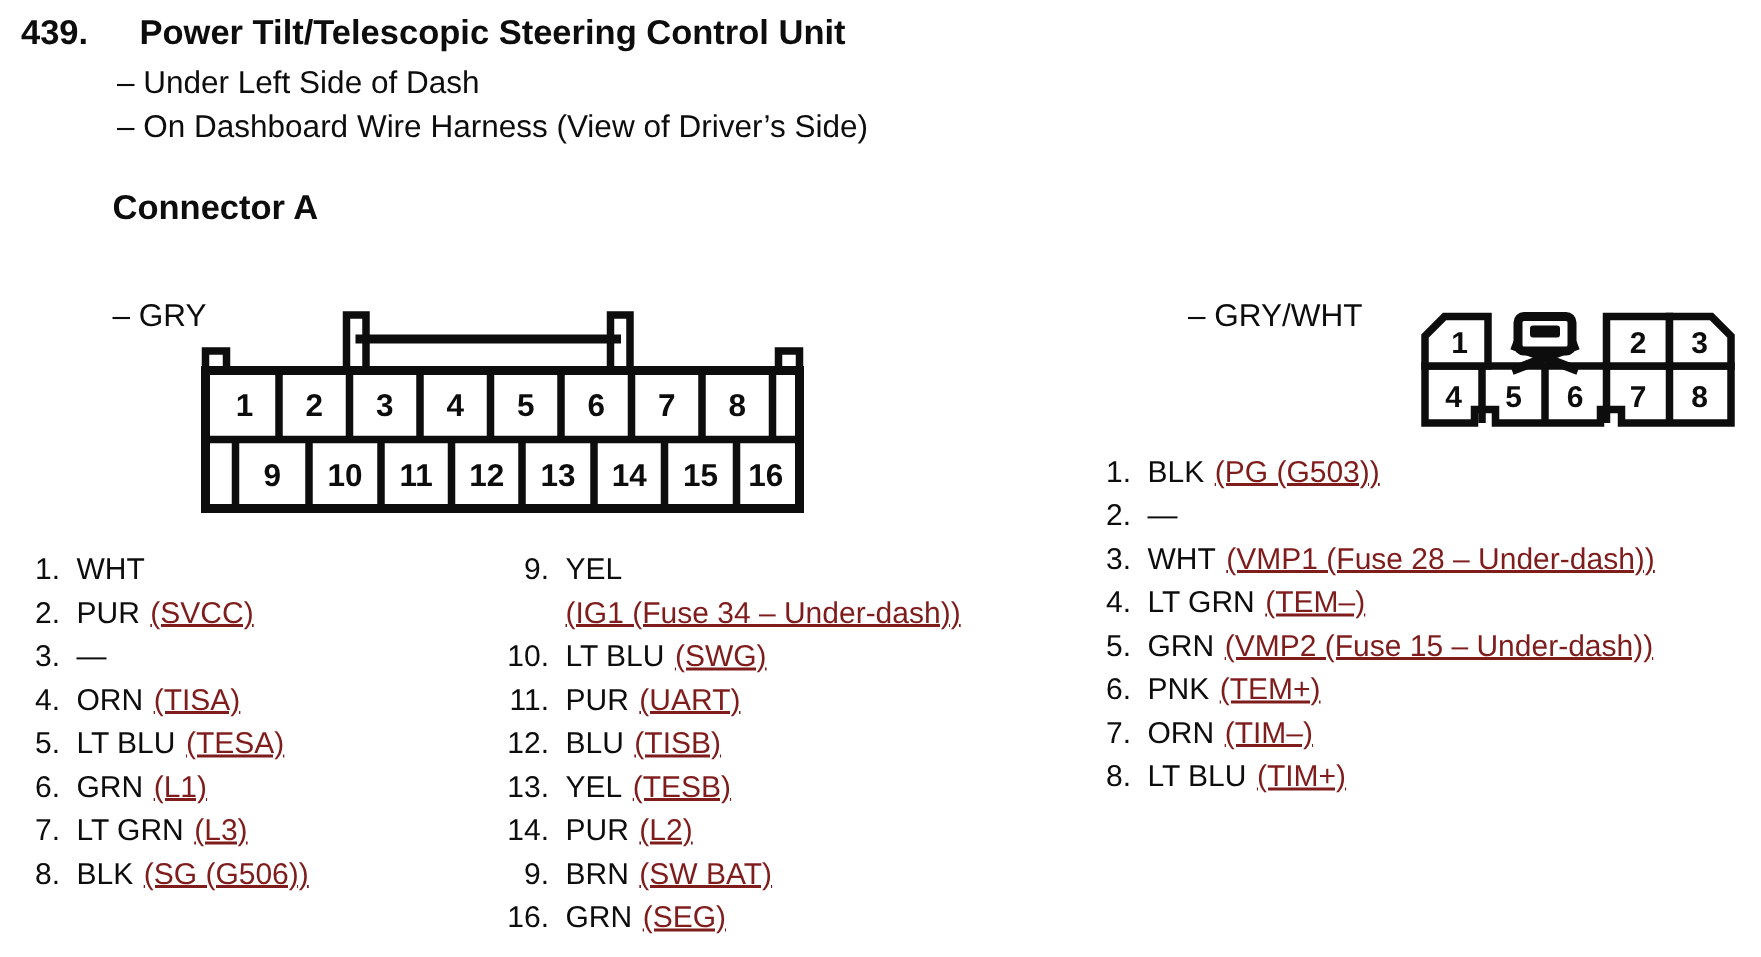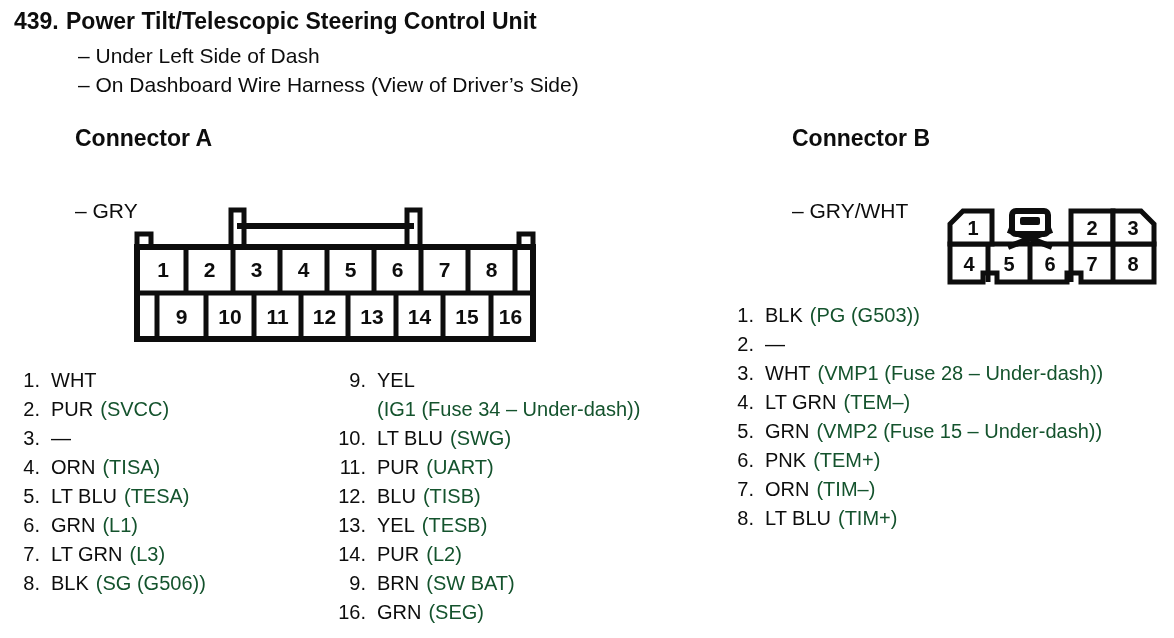--- a/index.html
+++ b/index.html
@@ -3,53 +3,52 @@
 <meta charset="utf-8">
 <style>
   html,body{margin:0;padding:0;background:#ffffff;}
   .page{
     position:relative;width:1174px;height:638px;background:#ffffff;
     font-family:"Liberation Sans",sans-serif;color:#0d0d0d;overflow:hidden;border-radius:18px;
   }
   .abs{position:absolute;}
   .title-row{left:14px;top:8px;display:flex;font-size:23px;font-weight:bold;white-space:nowrap;}
   .title-num{width:52px;}
-  .title-text{margin-left:0;}
+  .title-text{margin-left:27px;}
   .subtitles{left:78px;top:41px;font-size:21px;line-height:29px;white-space:nowrap;}
   .conn-heading{font-size:23px;font-weight:bold;white-space:nowrap;}
   .conn-color{font-size:21px;white-space:nowrap;margin-top:44px;}
   .pin-list{font-size:20px;white-space:nowrap;}
   .pin-row{display:flex;line-height:29px;}
   .pin-num{text-align:right;margin-right:11px;flex:none;}
   .num-a1{width:23px;}
   .num-a2{width:31px;}
   .num-b{width:21px;}
   .wire{flex:none;}
   .sig{margin-left:7px;flex:none;}
-  .blue{color:#14532d;}
+  .blue{color:#7f1d1d;text-decoration:underline;}
   svg text{font-family:"Liberation Sans",sans-serif;font-weight:bold;}
 </style>
 </head>
 <body>
 
 <div class="page">
 
   <div class="abs title-row">
     <span class="title-num">439.</span>
     <span class="title-text">Power Tilt/Telescopic Steering Control Unit</span>
   </div>
   <div class="abs conn-heading" style="left:75px;top:125px">Connector A</div>
 
   <div class="abs subtitles">
     <div>– Under Left Side of Dash</div>
     <div>– On Dashboard Wire Harness (View of Driver’s Side)</div>
   </div>
   <div class="abs conn-color" style="left:75px;top:155px">– GRY</div>
 
-  <div class="abs conn-heading" style="left:792px;top:125px">Connector B</div>
   <div class="abs conn-color" style="left:792px;top:155px">– GRY/WHT</div>
 
   <svg class="abs" style="left:130px;top:203px" width="410" height="140" viewBox="0 0 410 140">
     <g stroke="#0d0d0d" fill="#ffffff">
       <rect x="101" y="7" width="13" height="40" stroke-width="5"></rect>
       <rect x="277" y="7" width="13" height="40" stroke-width="5"></rect>
       <rect x="107" y="20" width="177" height="6" fill="#0d0d0d" stroke="none"></rect>
       <rect x="7" y="31" width="14" height="16" stroke-width="5"></rect>
       <rect x="389" y="31" width="14" height="16" stroke-width="5"></rect>
       <rect x="7" y="44" width="396" height="92" stroke-width="6"></rect>

